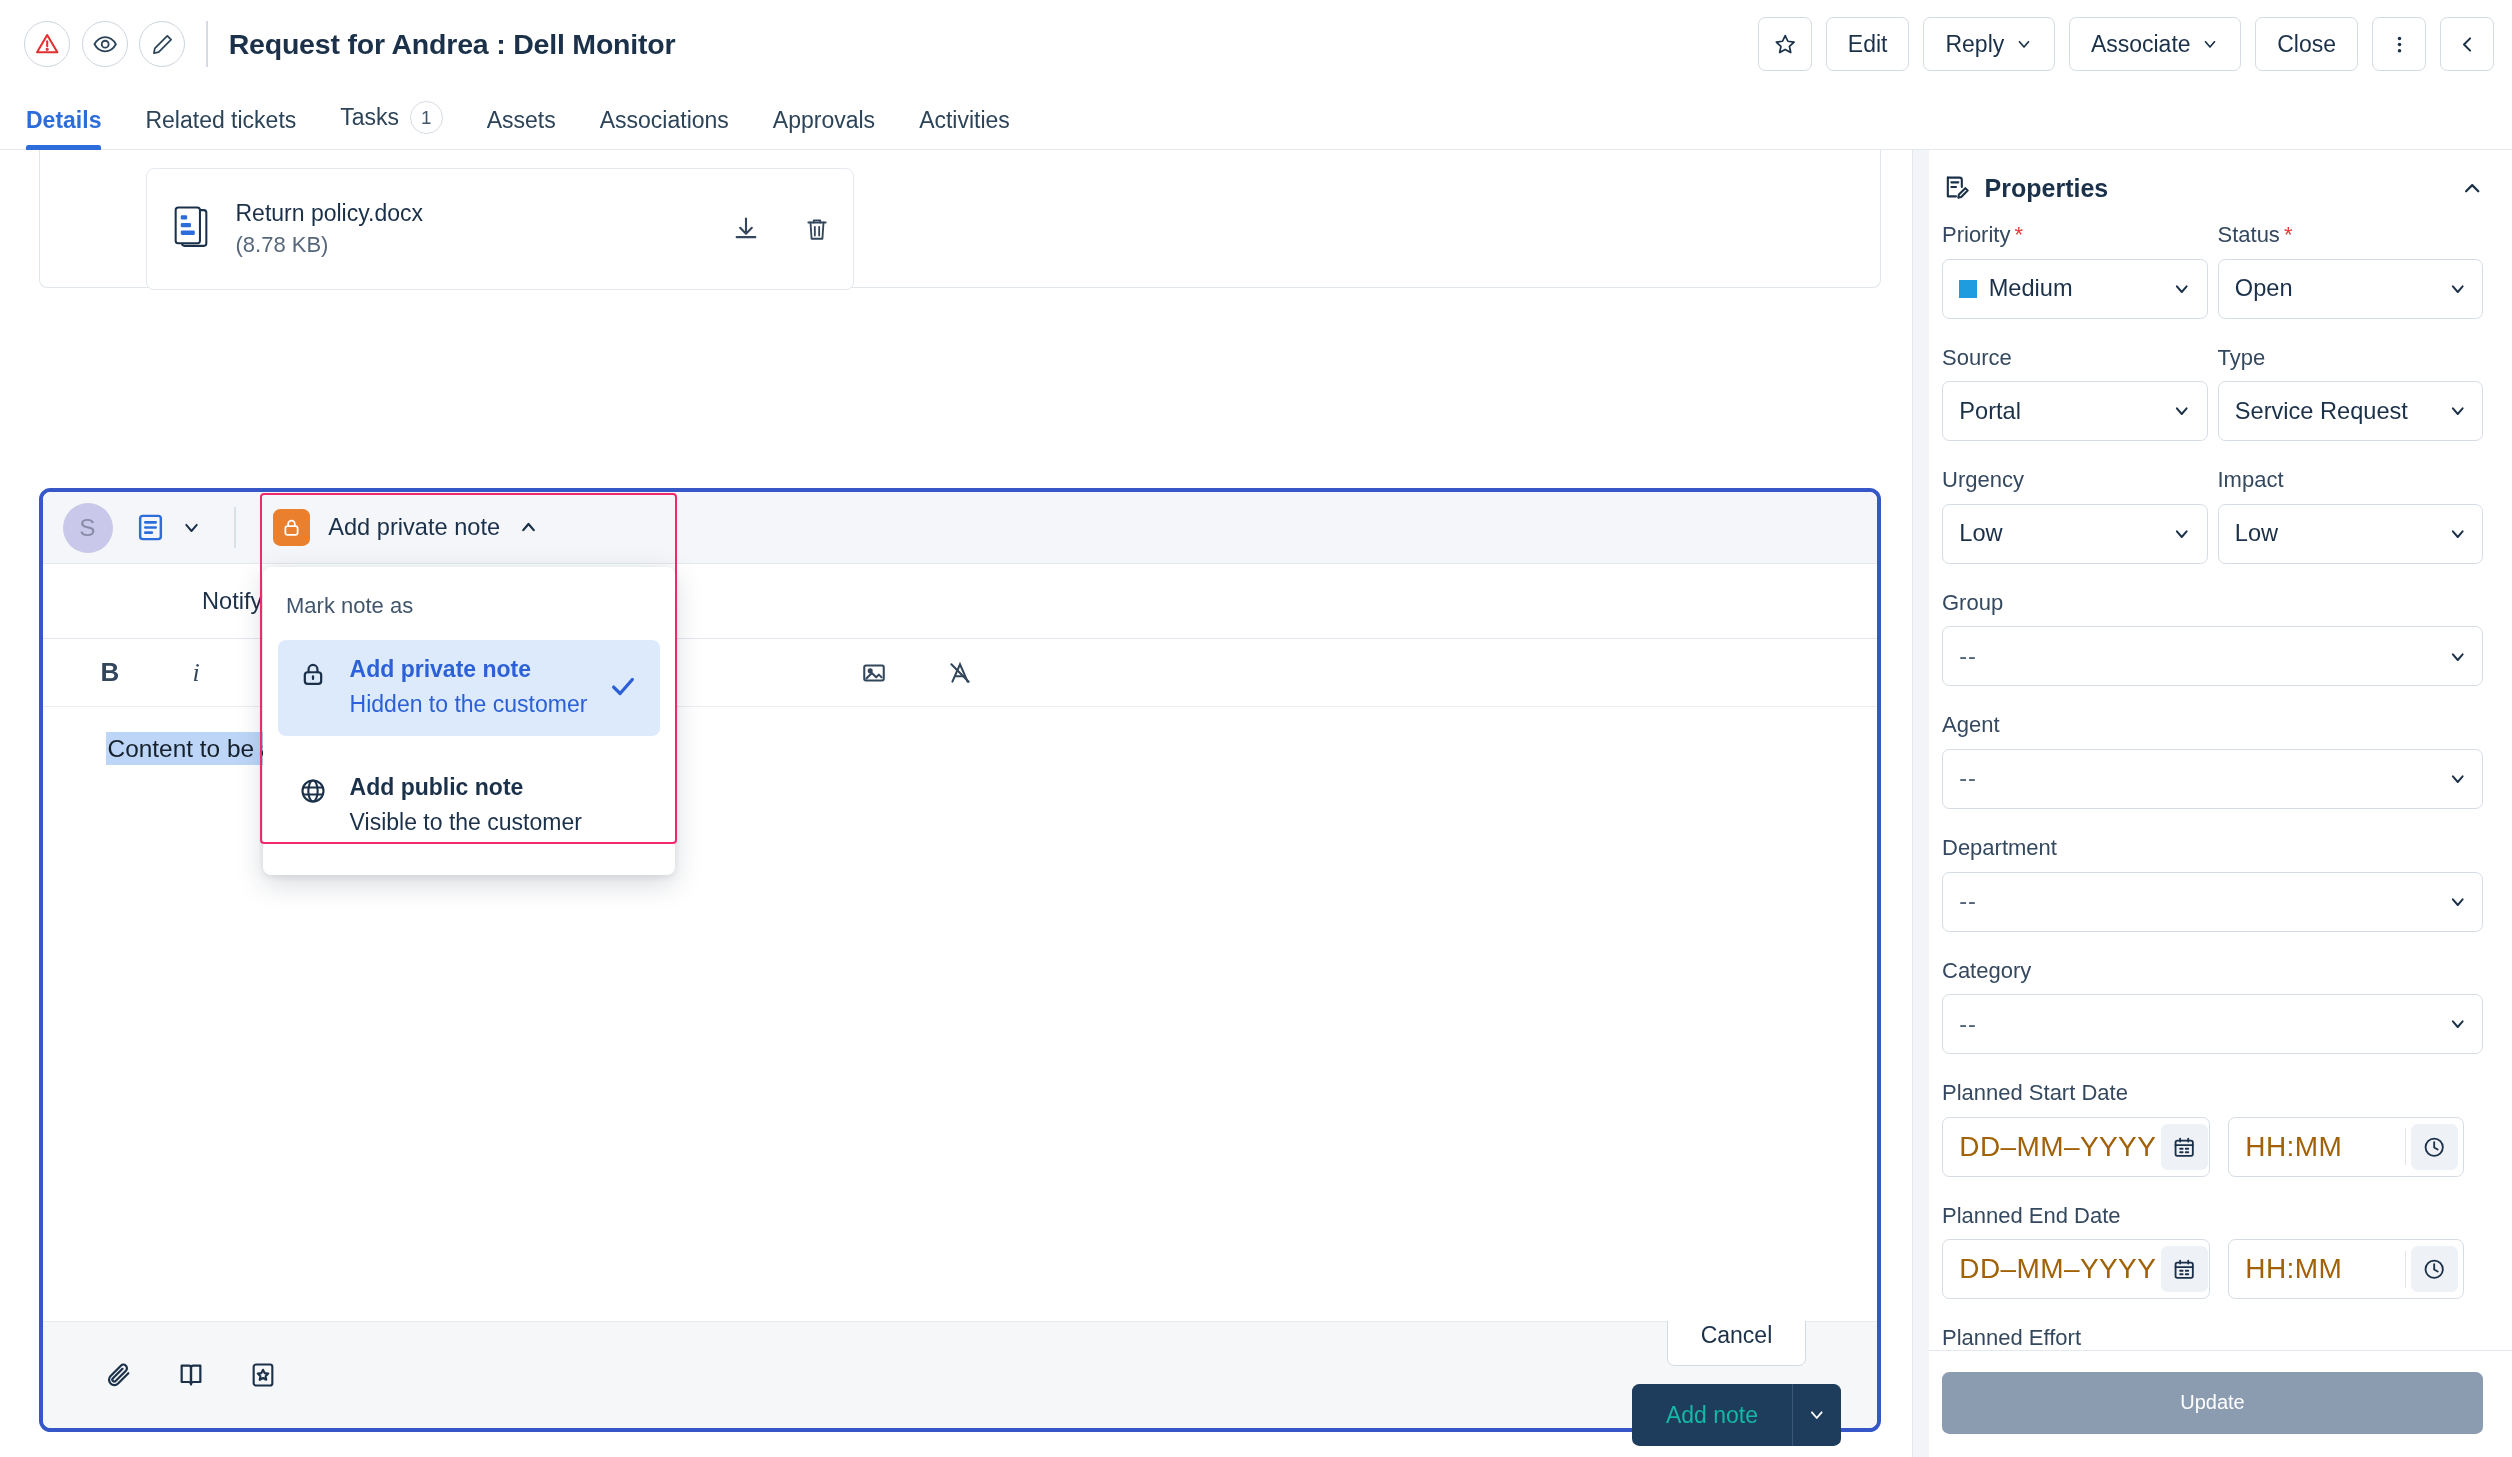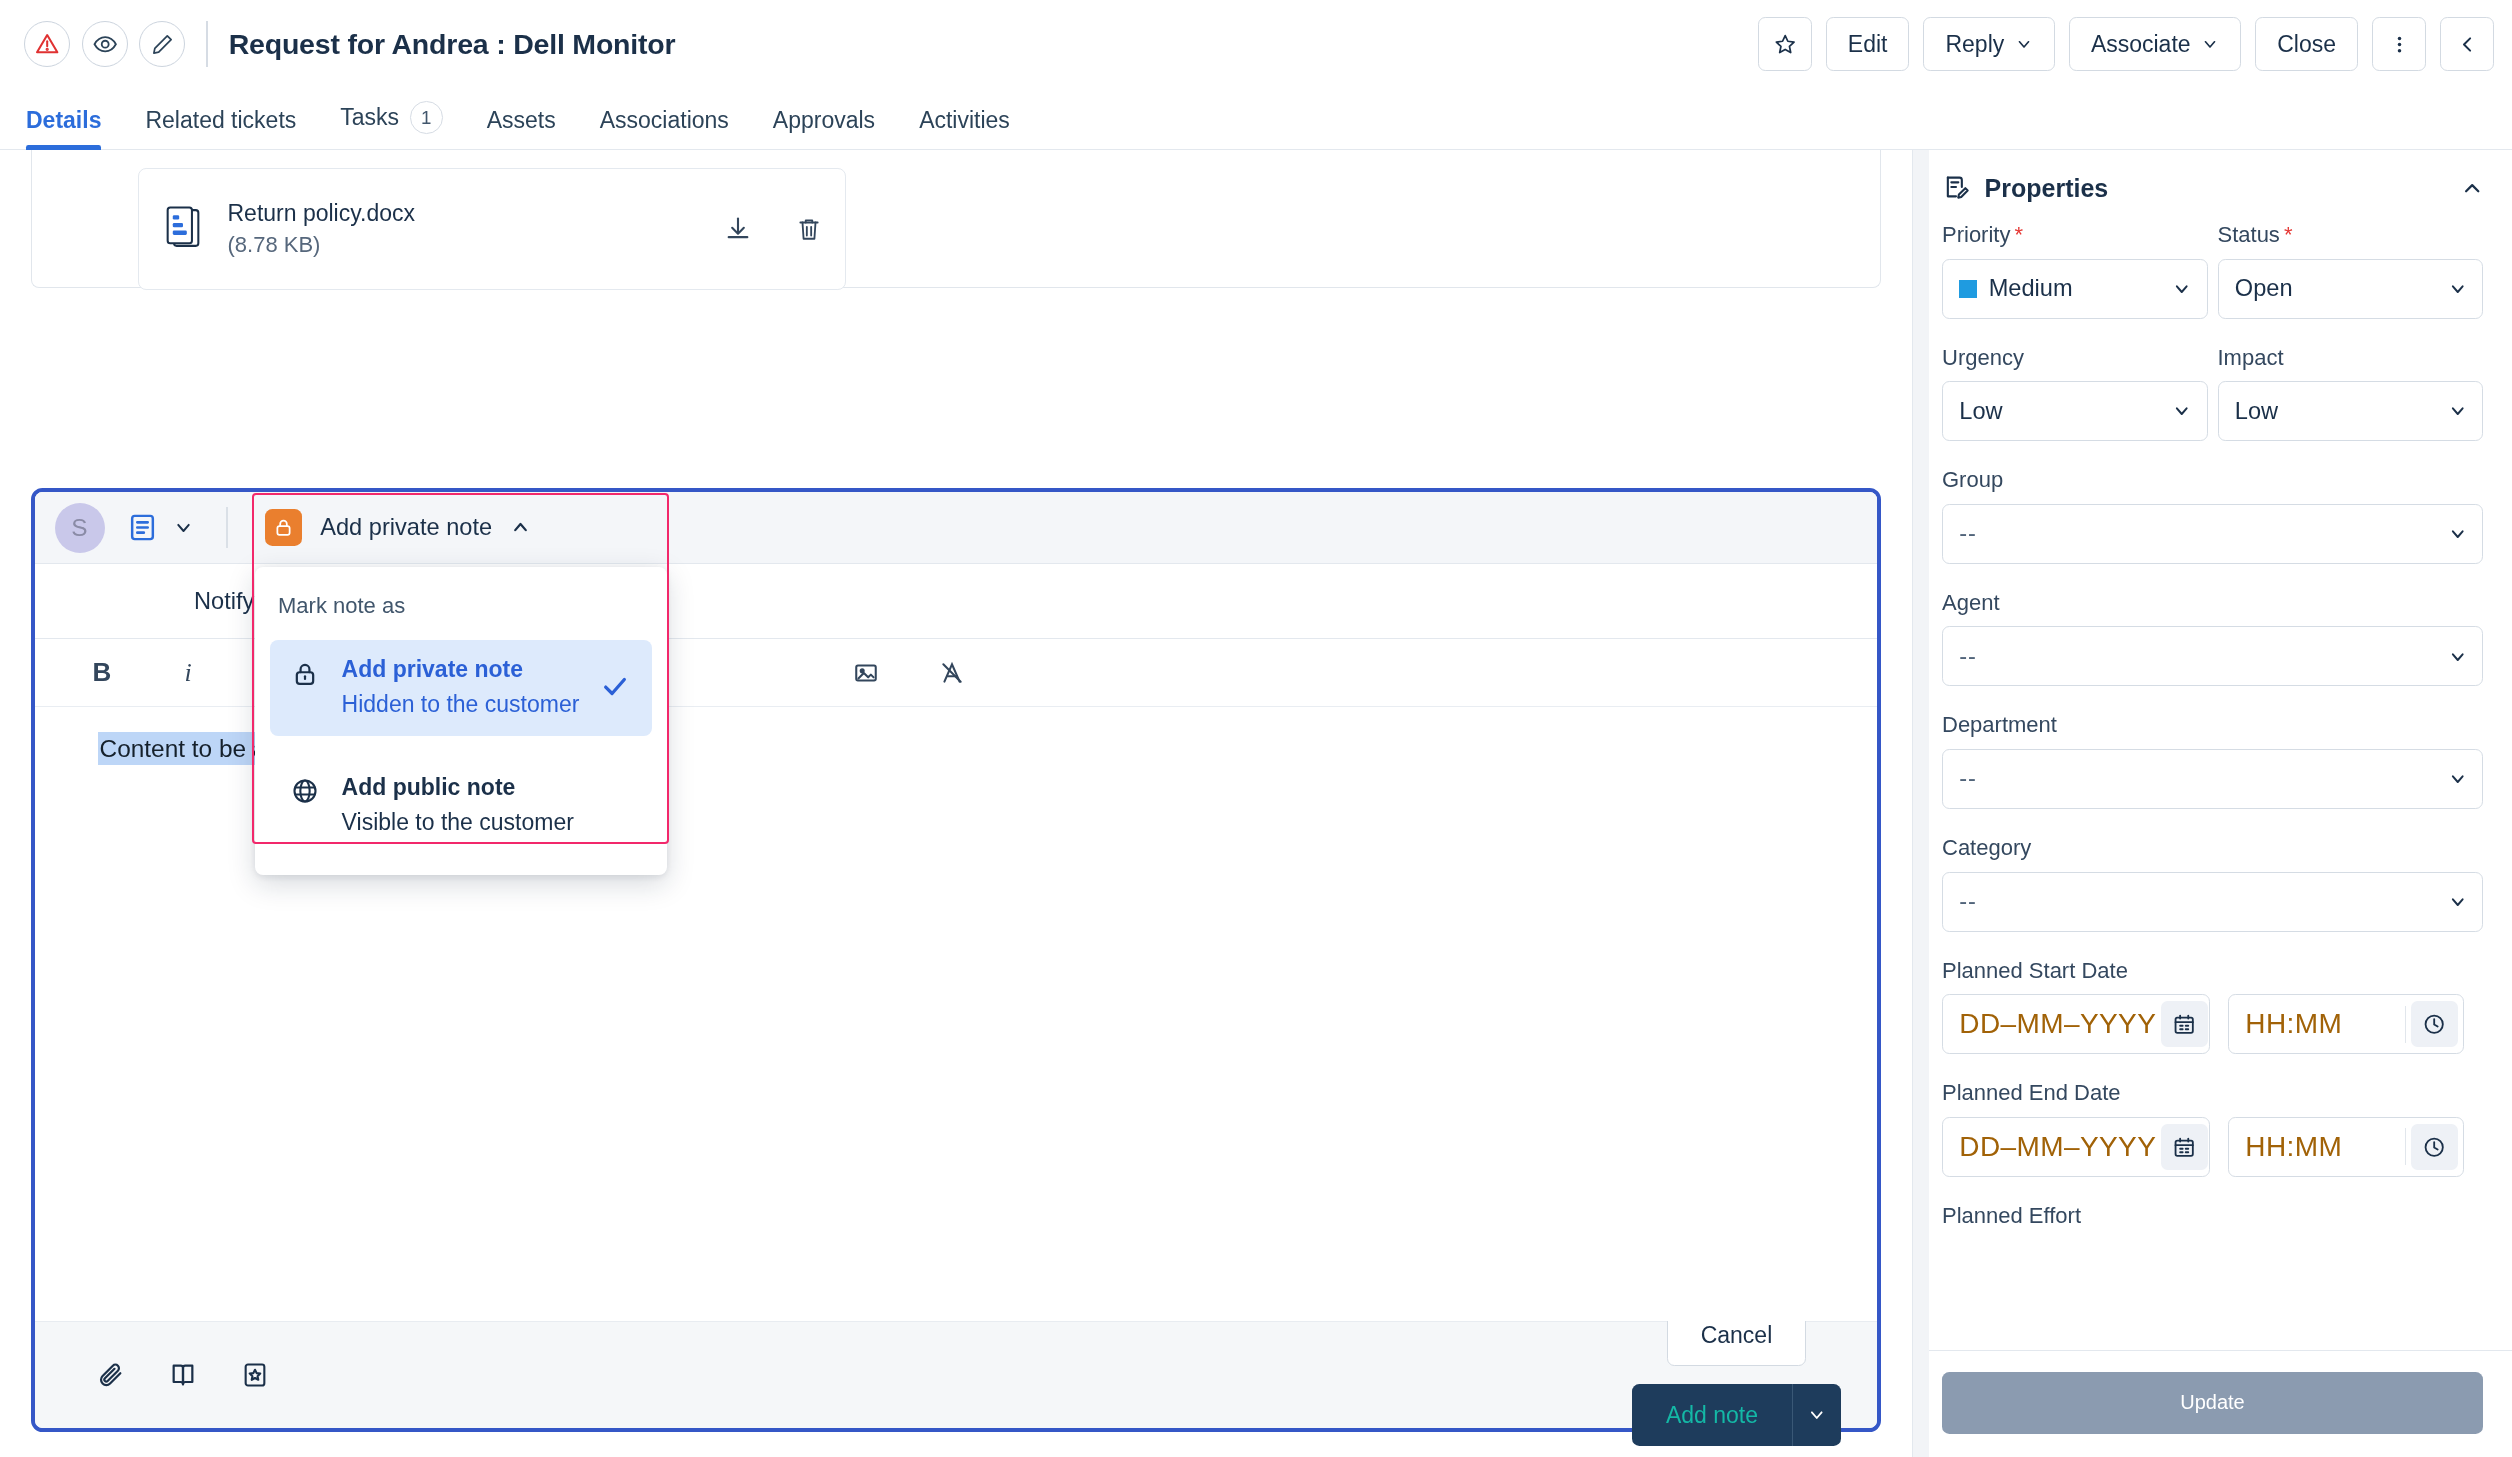--- a/index.html
+++ b/index.html
@@ -73,20 +73,21 @@
     font-size: 18.7px; color: #41566c; padding: 0 8.1px;
   }
 
   
   .body { flex: 1; display: flex; min-height: 0; position: relative; }
   .left-pane {
     flex: 1; min-width: 0; position: relative;
     background: #fff;
     border-right: 1.3px solid #e3e8ee;
     overflow: hidden;
+    padding-left: 8px;
   }
   .left-inner { padding: 0 31px; position: relative; height: 100%; }
 
   
   .attach-wrap {
     margin-top: 0; padding-top: 18px;
     border: 1.3px solid #e1e6ec; border-top: none;
     border-radius: 0 0 8.1px 8.1px;
     height: 138px;
   }
@@ -588,20 +589,44 @@
               <span class="sel-val">Open</span>
               <span class="sel-caret">
                 <svg width="19.5" height="19.5" viewBox="0 0 24 24" fill="none" stroke="#1b3049" stroke-width="2.4" stroke-linecap="round" stroke-linejoin="round">
                     <polyline points="6 9 12 16 18 9"></polyline>
                   </svg>
               </span>
             </div>
           </div>
         </div>
 
+        <div class="row2">
+          <div class="fld half">
+            <label class="fld-label">Source</label>
+            <div class="select">
+              <span class="sel-val">Portal</span>
+              <span class="sel-caret">
+                <svg width="19.5" height="19.5" viewBox="0 0 24 24" fill="none" stroke="#1b3049" stroke-width="2.4" stroke-linecap="round" stroke-linejoin="round">
+                    <polyline points="6 9 12 16 18 9"></polyline>
+                  </svg>
+              </span>
+            </div>
+          </div>
+          <div class="fld half">
+            <label class="fld-label">Type</label>
+            <div class="select">
+              <span class="sel-val">Service Request</span>
+              <span class="sel-caret">
+                <svg width="19.5" height="19.5" viewBox="0 0 24 24" fill="none" stroke="#1b3049" stroke-width="2.4" stroke-linecap="round" stroke-linejoin="round">
+                    <polyline points="6 9 12 16 18 9"></polyline>
+                  </svg>
+              </span>
+            </div>
+          </div>
+        </div>
 
         <div class="row2">
           <div class="fld half">
             <label class="fld-label">Urgency</label>
             <div class="select">
               <span class="sel-val">Low</span>
               <span class="sel-caret">
                 <svg width="19.5" height="19.5" viewBox="0 0 24 24" fill="none" stroke="#1b3049" stroke-width="2.4" stroke-linecap="round" stroke-linejoin="round">
                     <polyline points="6 9 12 16 18 9"></polyline>
                   </svg>

